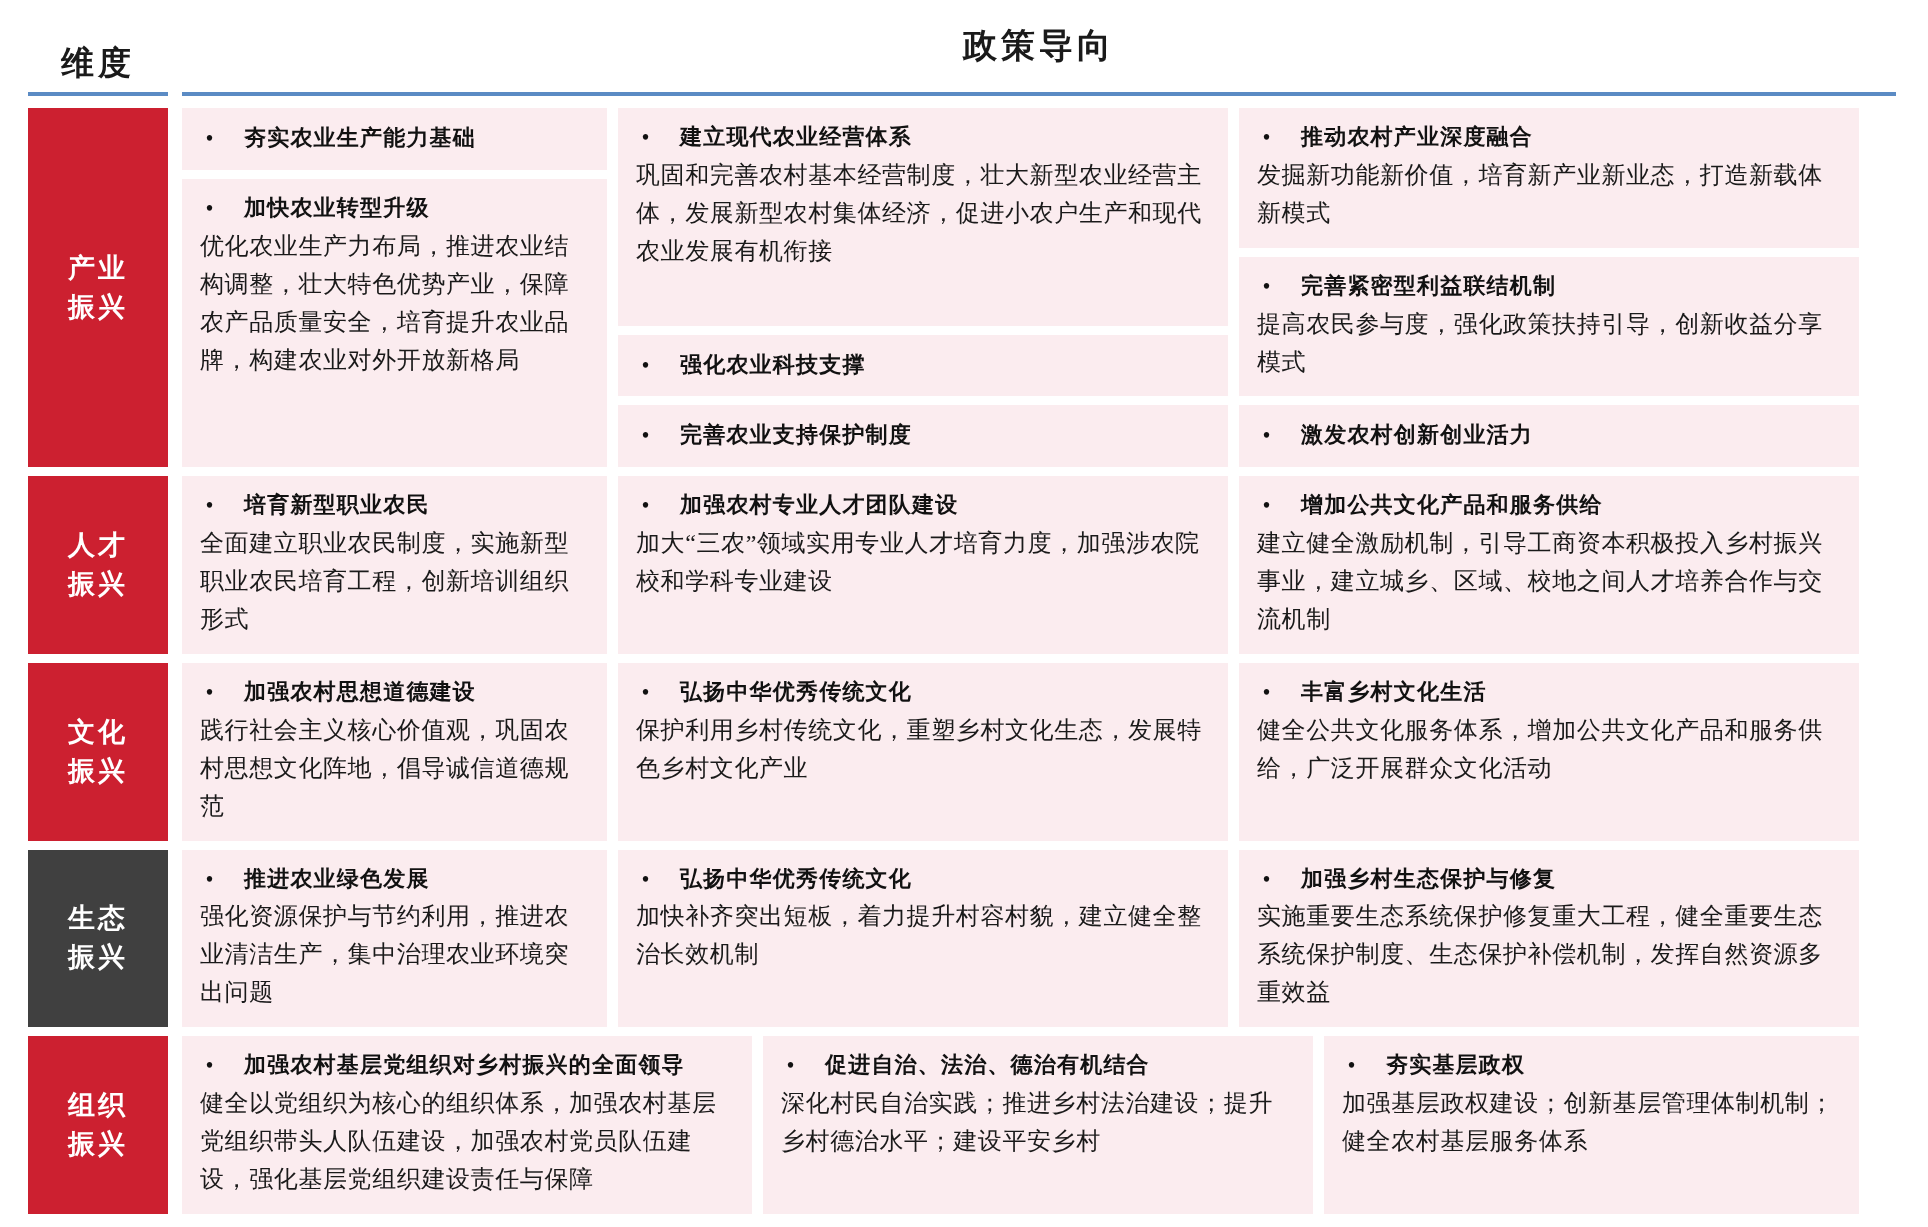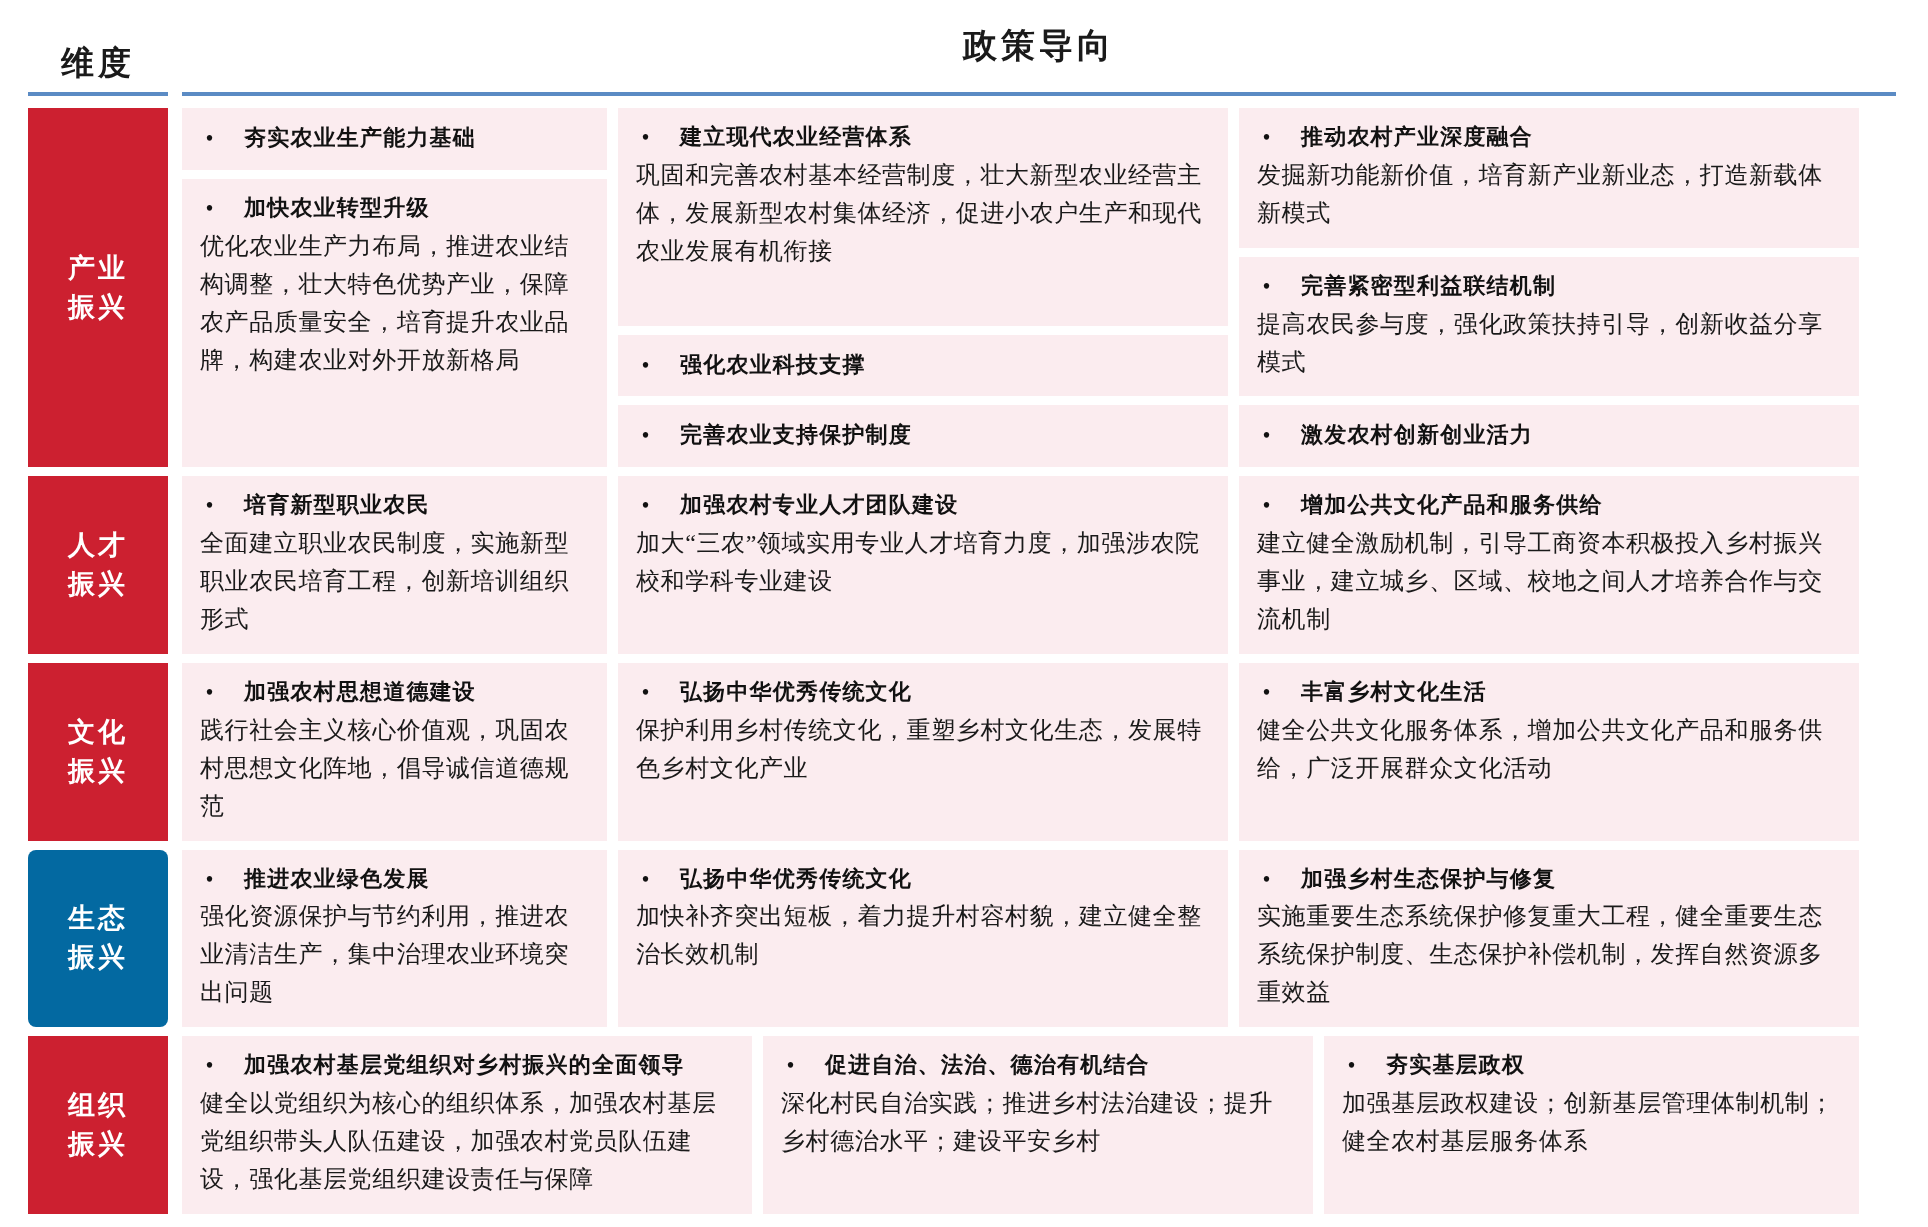--- a/index.html
+++ b/index.html
@@ -310,21 +310,21 @@
               <div class="card-title">
                 <span class="bullet">•</span>
                 <span class="card-title-text">丰富乡村文化生活</span>
               </div>
               <div class="card-body">健全公共文化服务体系，增加公共文化产品和服务供给，广泛开展群众文化活动</div>
             </div>
           </div>
         </div>
       </div>
       <div class="row" style="min-height: 160px;">
-        <div class="dim-cell" style="background: #0369a1; border-radius: 8px;">
+        <div class="dim-cell" style="background: #404040;">
           <div class="dim-label">生态
 振兴</div>
         </div>
         <div class="row-gap"></div>
         <div class="cols">
           <div class="col" style="flex: 0 0 425px; width: 425px;">
             <div class="card grow" style="background: rgb(251, 236, 239);">
               <div class="card-title">
                 <span class="bullet">•</span>
                 <span class="card-title-text">推进农业绿色发展</span>

